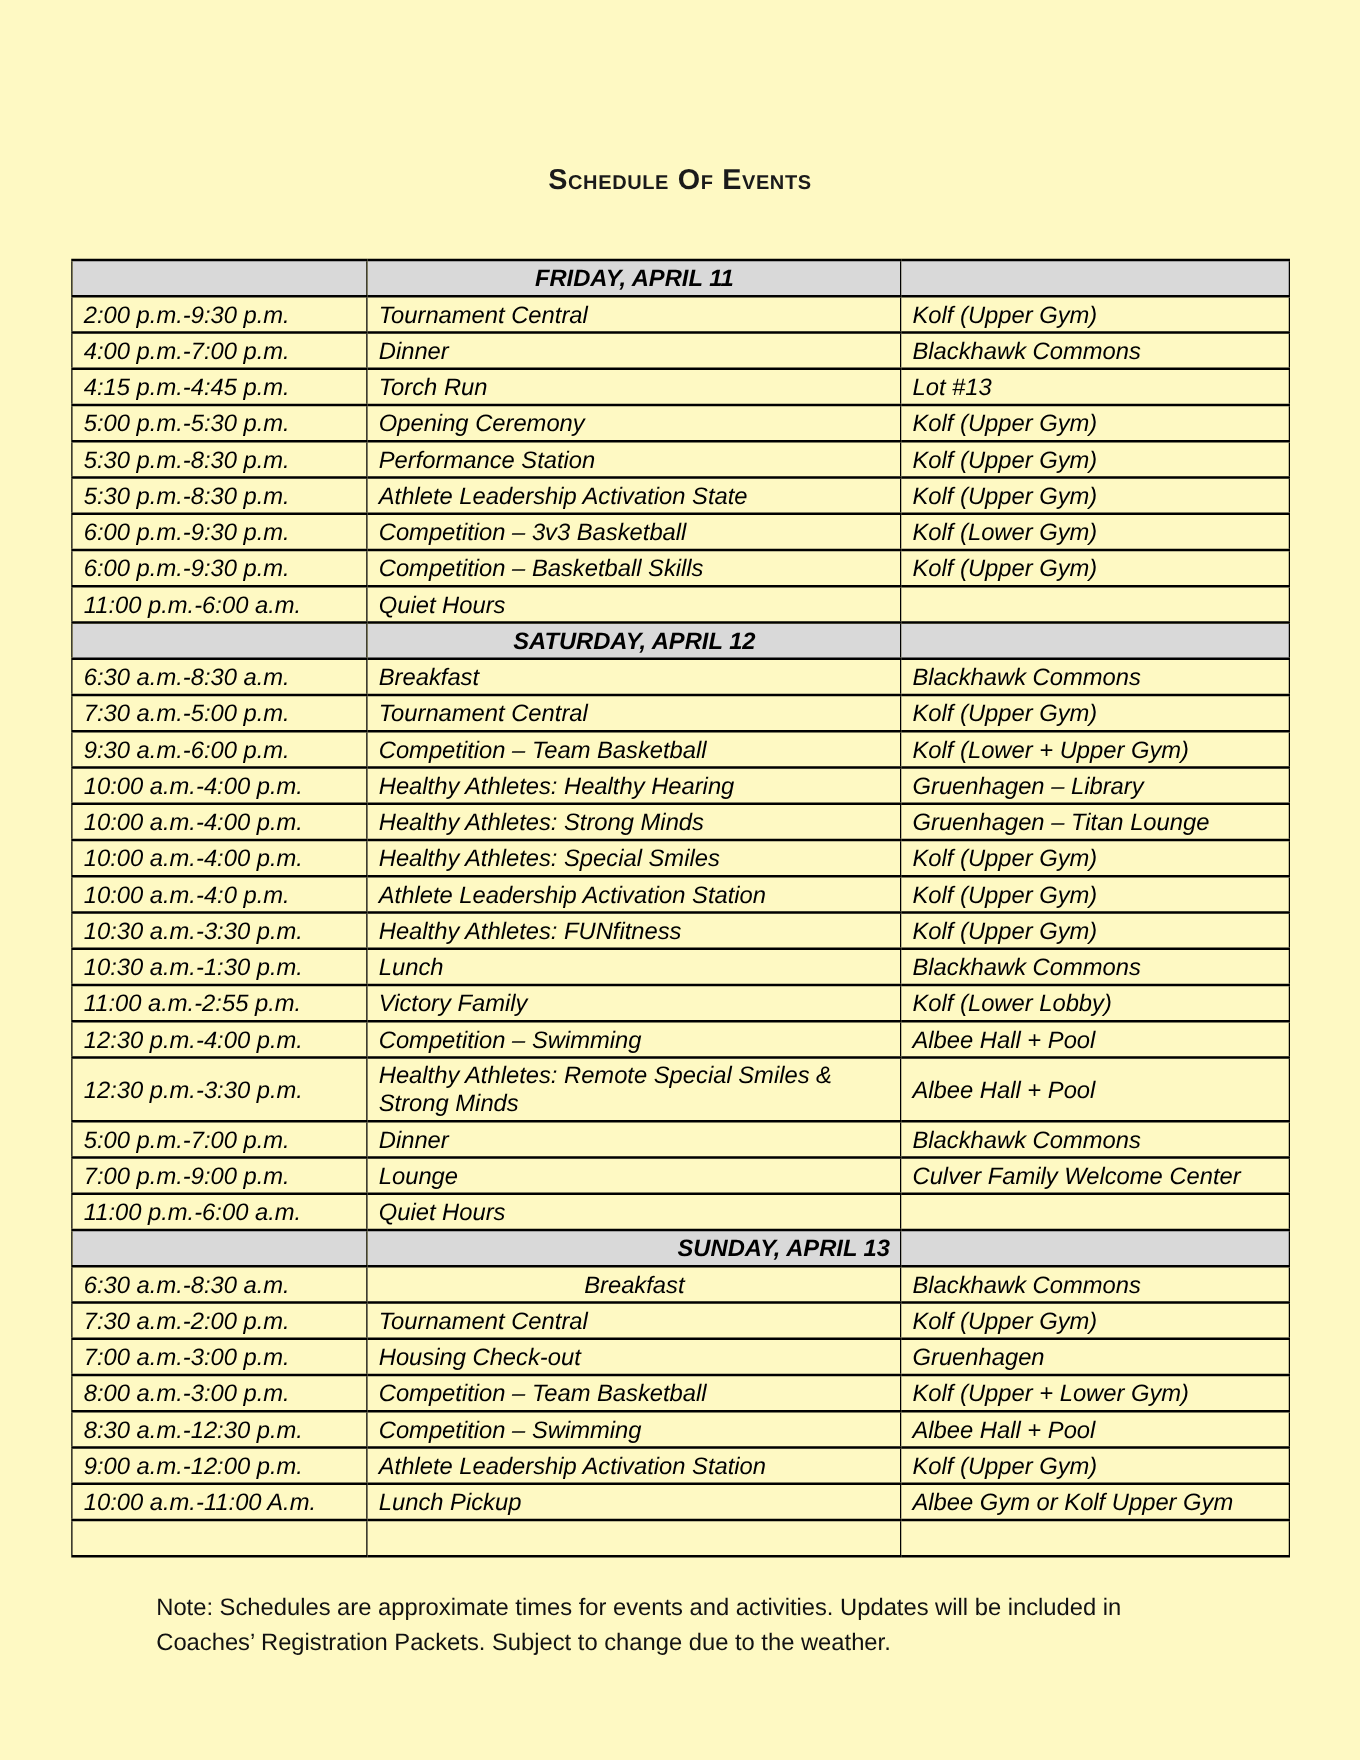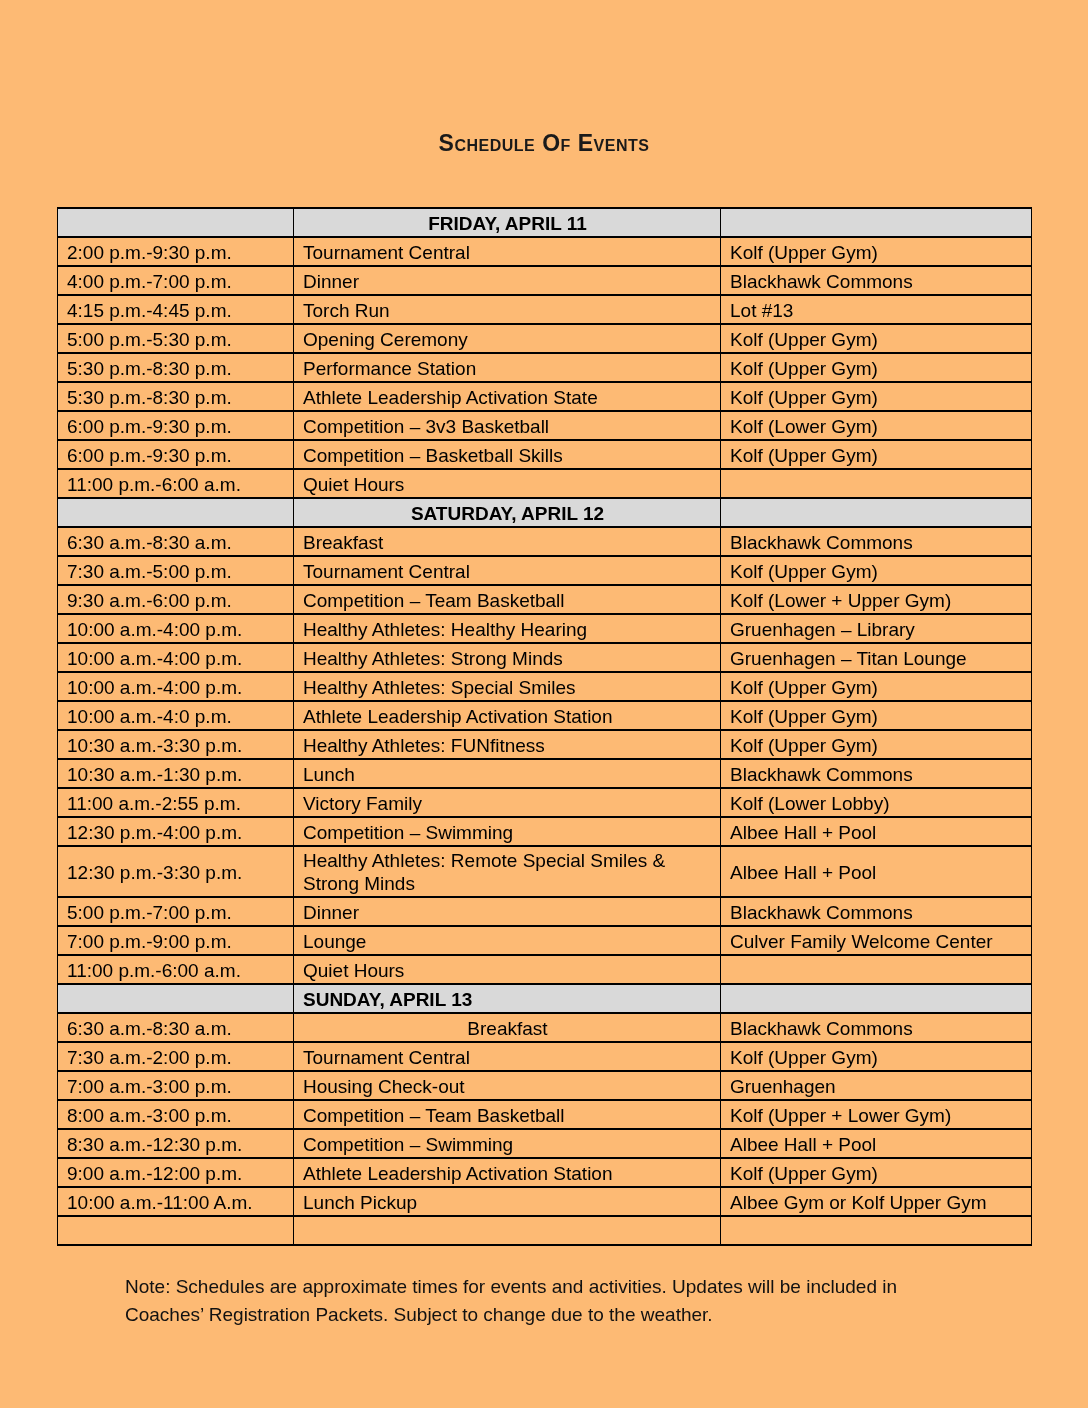--- a/index.html
+++ b/index.html
@@ -4,40 +4,41 @@
 <style>
   html, body {
     margin: 0;
     padding: 0;
     background: #ffffff;
   }
   .page {
     position: relative;
     width: 1088px;
     height: 1408px;
-    background: #fdba74;
+    background: #fef9c3;
     font-family: "Liberation Sans", sans-serif;
     color: #000000;
     overflow: hidden;
   }
   .doc-title {
     margin: 0;
     padding-top: 130px;
     text-align: center;
     font-size: 23px;
     font-weight: bold;
     font-variant: small-caps;
     letter-spacing: 0.5px;
     color: #1a1a1a;
   }
   table.schedule {
     border-collapse: collapse;
     table-layout: fixed;
     width: 974px;
     margin: 50px 12px 0 57px;
+    font-style: italic;
   }
   table.schedule col.c-time { width: 236px; }
   table.schedule col.c-event { width: 427px; }
   table.schedule col.c-location { width: 311px; }
   table.schedule td {
     border: 1px solid #000000;
     border-top-width: 2px;
     border-bottom-width: 2px;
     font-size: 19px;
     line-height: 23px;
@@ -46,21 +47,21 @@
     vertical-align: middle;
     white-space: normal;
     overflow: hidden;
   }
   tr.section-header td {
     background: #d9d9d9;
     font-weight: bold;
     font-size: 19px;
   }
   tr.section-header td.hdr.center { text-align: center; }
-  tr.section-header td.hdr.left { text-align: left; }
+  tr.section-header td.hdr.left { text-align: right; }
   .note {
     margin: 27px 0 0 125px;
     width: 800px;
     font-size: 19px;
     line-height: 28px;
     color: #111111;
   }
 </style>
 </head>
 <body>

